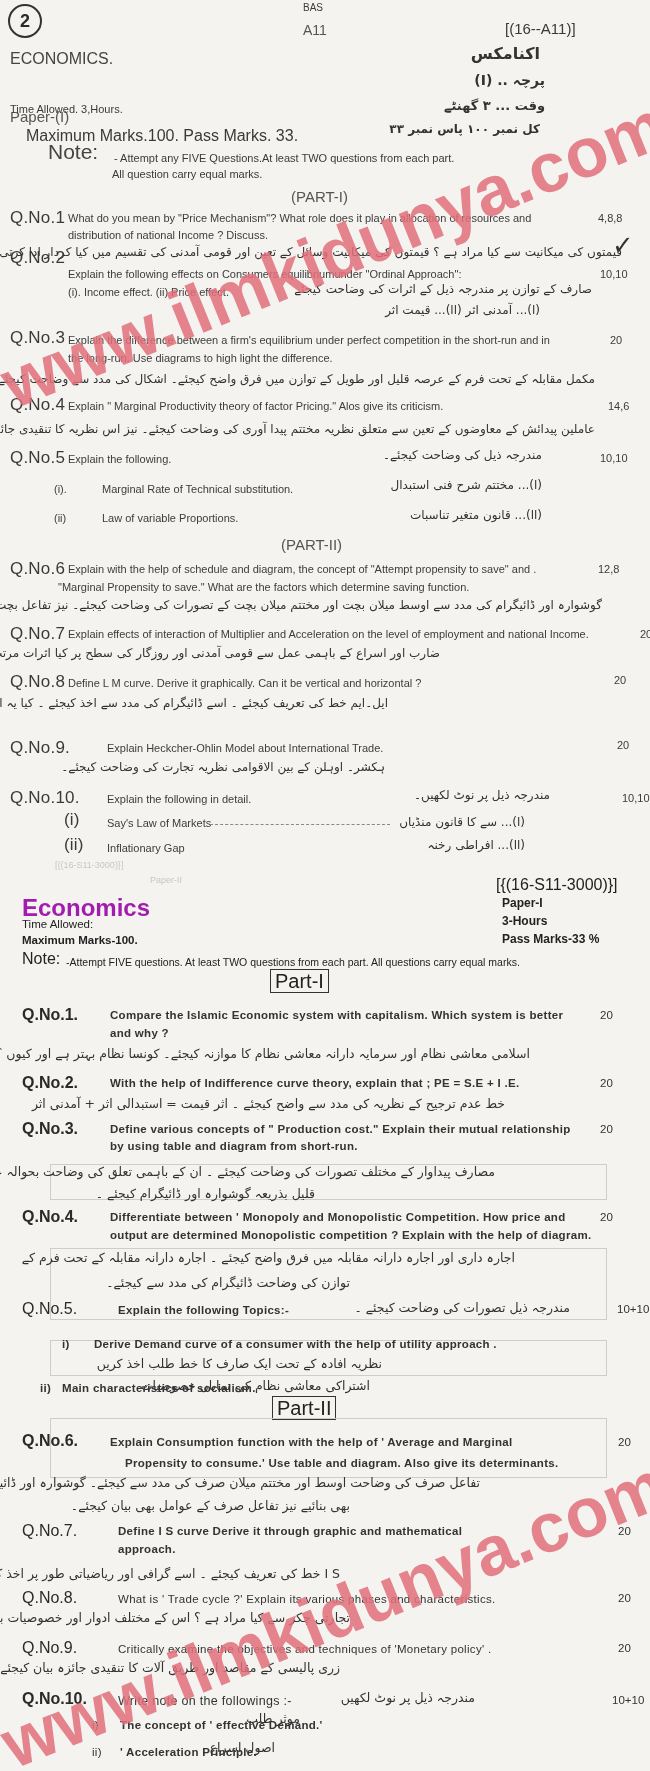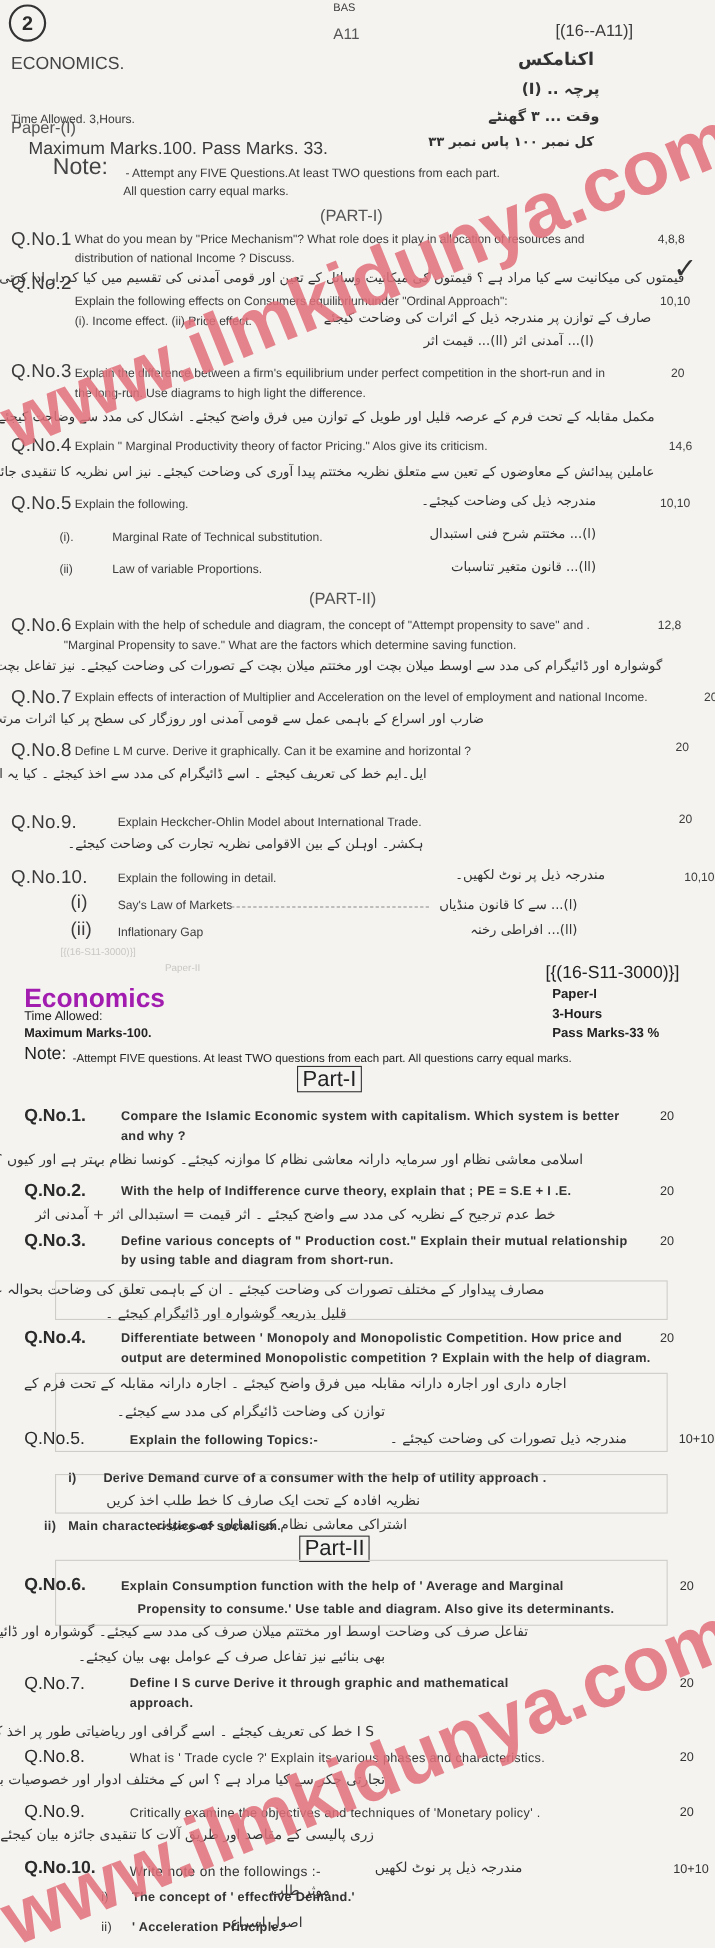--- a/index.html
+++ b/index.html
@@ -100,21 +100,21 @@
 <div class="abs marks1" style="left:598px;top:563px;">12,8</div>
 <div class="abs qtext1" style="left:58px;top:581px;">"Marginal Propensity to save." What are the factors which determine saving function.</div>
 <div class="abs urdu" style="right:48px;top:598px;">گوشوارہ اور ڈائیگرام کی مدد سے اوسط میلان بچت اور مختتم میلان بچت کے تصورات کی وضاحت کیجئے۔ نیز تفاعل بچت کا انحصار کن عوامل پر ہے۔؟</div>
 
 <div class="abs qno1" style="left:10px;top:624px;">Q.No.7</div>
 <div class="abs qtext1" style="left:68px;top:628px;">Explain effects of interaction of Multiplier and Acceleration on the level of employment and national Income.</div>
 <div class="abs marks1" style="left:640px;top:628px;">20</div>
 <div class="abs urdu" style="right:210px;top:646px;">ضارب اور اسراع کے باہمی عمل سے قومی آمدنی اور روزگار کی سطح پر کیا اثرات مرتب ہوتے ہیں ؟ وضاحت کیجئے۔</div>
 
 <div class="abs qno1" style="left:10px;top:672px;">Q.No.8</div>
-<div class="abs qtext1" style="left:68px;top:677px;">Define  L M curve. Derive it graphically.  Can it be examine and horizontal  ?</div>
+<div class="abs qtext1" style="left:68px;top:677px;">Define  L M curve. Derive it graphically.  Can it be vertical and horizontal  ?</div>
 <div class="abs marks1" style="left:614px;top:674px;">20</div>
 <div class="abs urdu" style="right:262px;top:696px;">ایل۔ایم خط کی تعریف کیجئے ۔ اسے ڈائیگرام کی مدد سے اخذ کیجئے ۔ کیا یہ افقی اور عمودی ہو سکتا ہے ؟</div>
 
 <div class="abs qno1" style="left:10px;top:738px;">Q.No.9.</div>
 <div class="abs qtext1" style="left:107px;top:742px;">Explain  Heckcher-Ohlin Model about  International  Trade.</div>
 <div class="abs marks1" style="left:617px;top:739px;">20</div>
 <div class="abs urdu" style="right:265px;top:760px;">ہکشر۔ اوہلن کے بین الاقوامی نظریہ تجارت کی وضاحت کیجئے۔</div>
 
 <div class="abs qno1" style="left:10px;top:788px;">Q.No.10.</div>
 <div class="abs qtext1" style="left:107px;top:793px;">Explain the  following in detail.</div>

